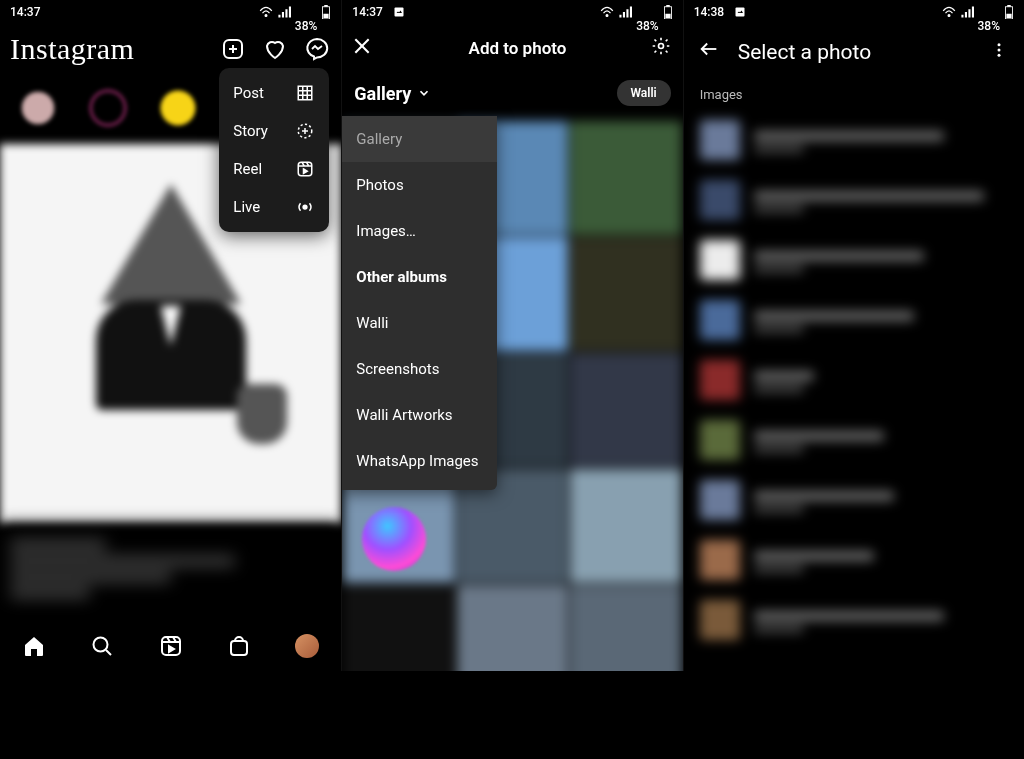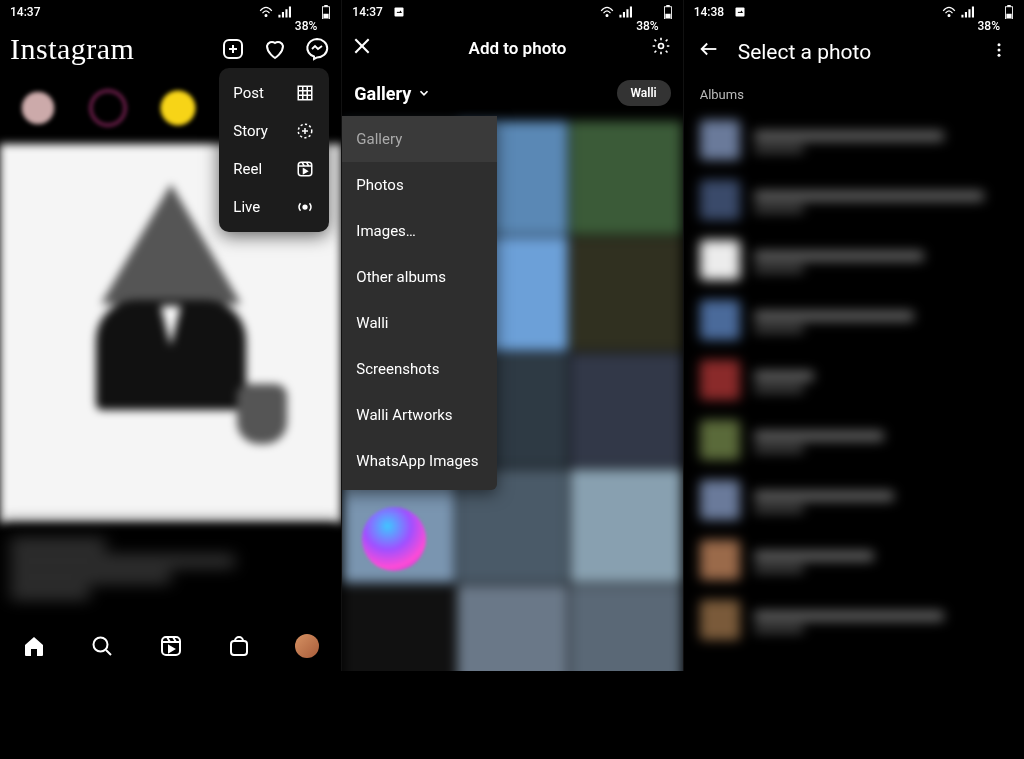--- a/index.html
+++ b/index.html
@@ -172,21 +172,21 @@
     background:#2e2e2e;
     border-radius:0 0 6px 0;
     box-shadow:0 4px 16px rgba(0,0,0,.5);
     padding-bottom:6px;
   }
   .album-dropdown .item {
     padding:14px 14px;
     font-size:15px;
   }
   .album-dropdown .item.selected { color:#aaa; background:#3a3a3a; }
-  .album-dropdown .header { font-weight:400; }
+  .album-dropdown .header { font-weight:700; }
 
   .color-circle {
     position:absolute; left:20px; bottom:100px;
     width:64px; height:64px; border-radius:50%;
     background: radial-gradient(circle at 40% 30%, #3ec7ff, #a050ff 40%, #ff4bd6 70%, #8030d0);
     filter: blur(1.5px);
   }
 
   
   .s3-header {
@@ -507,21 +507,21 @@
     <span class="title">Select a photo</span>
     <span class="more">
       <svg width="18" height="18" viewBox="0 0 24 24" fill="#fff">
           <circle cx="12" cy="5" r="2"></circle>
           <circle cx="12" cy="12" r="2"></circle>
           <circle cx="12" cy="19" r="2"></circle>
         </svg>
     </span>
   </div>
 
-  <div class="albums-label">Albums</div>
+  <div class="albums-label">Images</div>
 
   <div class="s3-list">
     <div class="s3-item">
         <div class="s3-thumb" style="background:#6a7a9a"></div>
         <div class="s3-lines">
           <div class="l1" style="width:190px"></div>
           <div class="l2"></div>
         </div>
       </div>
     <div class="s3-item">

